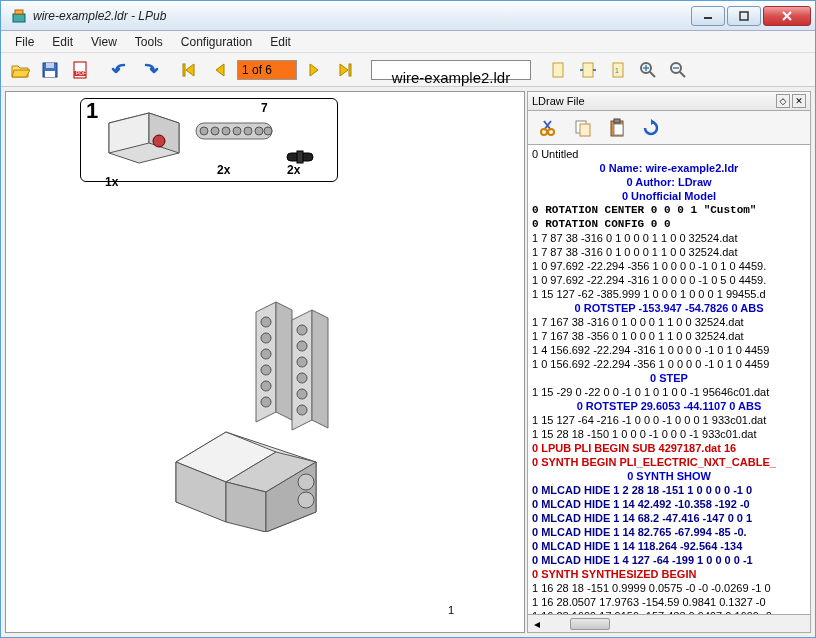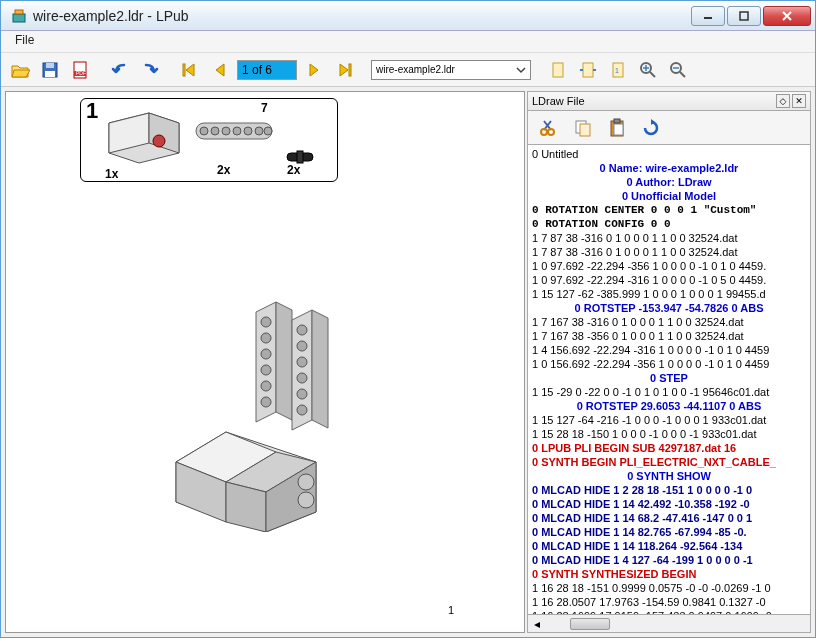--- a/index.html
+++ b/index.html
@@ -1,32 +1,32 @@
 <!DOCTYPE html>
 <html><head>
 <meta charset="utf-8">
 <style>
   * { box-sizing: border-box; margin: 0; padding: 0; }
   body { font-family: "Segoe UI", Tahoma, sans-serif; font-size: 12px; background: #fff; }
   .window { width: 816px; height: 638px; border: 1px solid #5aa0d8; background: #f0f0f0; display: flex; flex-direction: column; box-shadow: 0 2px 10px rgba(0,0,0,0.3); }
   .titlebar { height: 30px; background: linear-gradient(#fdfefe, #e8f0f8 50%, #d8e6f3); display: flex; align-items: center; padding: 0 4px; border-bottom: 1px solid #aac; }
   .titlebar-icon { width: 16px; height: 16px; margin: 0 6px; }
-  .titlebar-title { flex: 1; font-size: 14px; color: #222; }
+  .titlebar-title { flex: 1; font-size: 12px; color: #222; font-style: italic; }
   .win-buttons { display: flex; gap: 0; }
   .win-btn { width: 34px; height: 20px; border: 1px solid #7a9ab8; border-radius: 3px; margin-left: 2px; display: flex; align-items: center; justify-content: center; font-size: 12px; }
   .win-btn.min { background: linear-gradient(#f5f9fc,#d0e0ef); }
   .win-btn.max { background: linear-gradient(#f5f9fc,#d0e0ef); }
   .win-btn.close { background: linear-gradient(#f2a0a0,#d95050,#c83030); color: #fff; width: 48px; border-color: #a03030; }
-  .menubar { height: 22px; background: #f5f5f5; display: flex; padding: 0 6px; gap: 2px; border-bottom: 1px solid #ddd; flex-direction: column; }
+  .menubar { height: 22px; background: #f5f5f5; display: flex; align-items: center; padding: 0 6px; gap: 2px; border-bottom: 1px solid #ddd; }
   .menu-item { padding: 2px 8px; font-size: 12px; color: #222; }
   .toolbar { height: 34px; background: #f5f5f5; display: flex; align-items: center; padding: 2px 6px; gap: 4px; border-bottom: 1px solid #ccc; }
   .tb-btn { width: 26px; height: 26px; display: flex; align-items: center; justify-content: center; border-radius: 3px; }
   .tb-sep { width: 6px; }
-  .page-input { width: 60px; height: 20px; background: #0ea5e9; border: 1px solid #999; padding: 1px 4px; font-size: 12px; }
-  .model-select { width: 160px; height: 20px; background: #fff; border: 1px solid #888; padding: 0 4px; font-size: 10px; display: flex; align-items: center; justify-content: space-between; }
+  .page-input { width: 60px; height: 20px; background: #f97316; border: 1px solid #999; padding: 1px 4px; font-size: 12px; }
+  .model-select { width: 160px; height: 20px; background: #fff; border: 1px solid #888; padding: 8px 4px; font-size: 15px; display: flex; align-items: center; justify-content: space-between; flex-direction: column; }
   .body-area { flex: 1; display: flex; overflow: hidden; }
   .page-pane { flex: 1; background: #fff; border: 1px solid #999; margin: 4px 0 4px 4px; overflow: auto; position: relative; }
   .page { width: 460px; height: 530px; background: #fff; margin: 0; position: relative; }
   .pli-box { position: absolute; top: 6px; left: 74px; width: 258px; height: 84px; border: 1px solid #000; border-radius: 6px; }
   .step-num { position: absolute; top: 6px; left: 80px; font-size: 22px; font-weight: bold; font-family: Arial; }
   .pli-count { font-size: 12px; font-weight: bold; position: absolute; }
   .pli-len { font-size: 12px; font-weight: bold; position: absolute; }
   .assembly { position: absolute; top: 200px; left: 150px; width: 220px; height: 240px; }
   .page-num { position: absolute; bottom: 6px; right: 12px; font-size: 11px; }
   .side-panel { width: 284px; margin: 4px 4px 4px 2px; display: flex; flex-direction: column; }
@@ -186,21 +186,21 @@
       <div class="page">
         <div class="step-num">1</div>
         <div class="pli-box">
 
           <svg width="90" height="64" style="position:absolute;left:18px;top:4px">
             <polygon points="10,20 50,10 80,20 80,50 40,60 10,50" fill="#ddd" stroke="#555"></polygon>
             <polygon points="10,20 50,10 50,40 10,50" fill="#eee" stroke="#555"></polygon>
             <polygon points="50,10 80,20 80,50 50,40" fill="#ccc" stroke="#555"></polygon>
             <circle cx="60" cy="38" r="6" fill="#c04040" stroke="#600"></circle>
           </svg>
-          <span class="pli-count" style="left:24px;top:68px">1x</span>
+          <span class="pli-count" style="left:24px;top:76px">1x</span>
 
           <span class="pli-len" style="left:180px;top:2px">7</span>
           <svg width="82" height="28" style="position:absolute;left:112px;top:18px">
             <rect x="3" y="6" width="76" height="16" rx="8" fill="#d0d0d0" stroke="#666"></rect>
             <circle cx="11" cy="14" r="4" fill="#aaa" stroke="#555"></circle>
             <circle cx="22" cy="14" r="4" fill="#aaa" stroke="#555"></circle>
             <circle cx="33" cy="14" r="4" fill="#aaa" stroke="#555"></circle>
             <circle cx="44" cy="14" r="4" fill="#aaa" stroke="#555"></circle>
             <circle cx="55" cy="14" r="4" fill="#aaa" stroke="#555"></circle>
             <circle cx="66" cy="14" r="4" fill="#aaa" stroke="#555"></circle>

